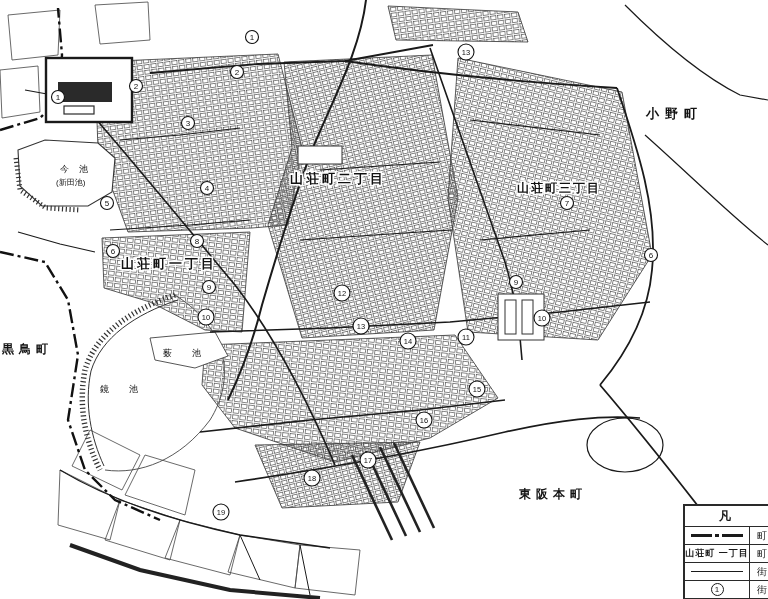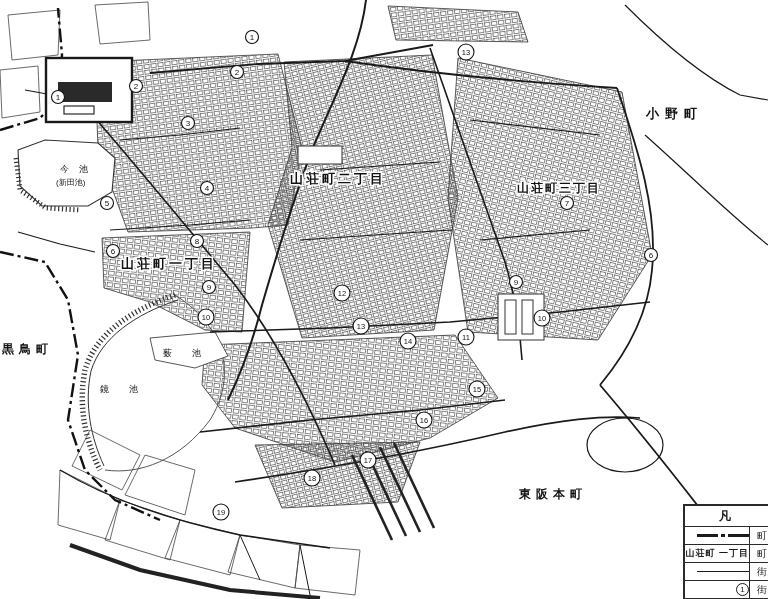--- a/index.html
+++ b/index.html
@@ -13,21 +13,21 @@
     position:absolute;left:683px;top:504px;width:170px;height:140px;
     background:#fff;border:2px solid #2a2a2a;box-sizing:border-box;
     color:#1a1a1a;
   }
   .legend-title{
     height:20px;line-height:20px;border-bottom:1px solid #2a2a2a;
     font-size:12px;letter-spacing:2px;padding-left:34px;font-weight:bold;
   }
   .lrow{display:flex;height:17px;border-bottom:1px solid #2a2a2a;align-items:center;}
   .lsym{width:65px;border-right:1px solid #2a2a2a;height:100%;
-        display:flex;align-items:center;justify-content:flex-end;box-sizing:border-box;}
+        display:flex;align-items:center;justify-content:center;box-sizing:border-box;}
   .llab{flex:1;padding-left:7px;font-size:10px;white-space:nowrap;overflow:hidden;}
   .sym-bdash{width:52px;height:3px;
     background:linear-gradient(90deg,#1a1a1a 0 40%,transparent 40% 47%,#1a1a1a 47% 53%,transparent 53% 60%,#1a1a1a 60% 100%);}
   .sym-town{font-size:9px;font-weight:bold;letter-spacing:1px;white-space:nowrap;}
   .sym-line{width:52px;height:1px;background:#1a1a1a;}
   .sym-circ{width:11px;height:11px;border:1px solid #1a1a1a;border-radius:50%;
     font-size:8px;line-height:11px;text-align:center;}
 </style>
 </head>
 <body>

